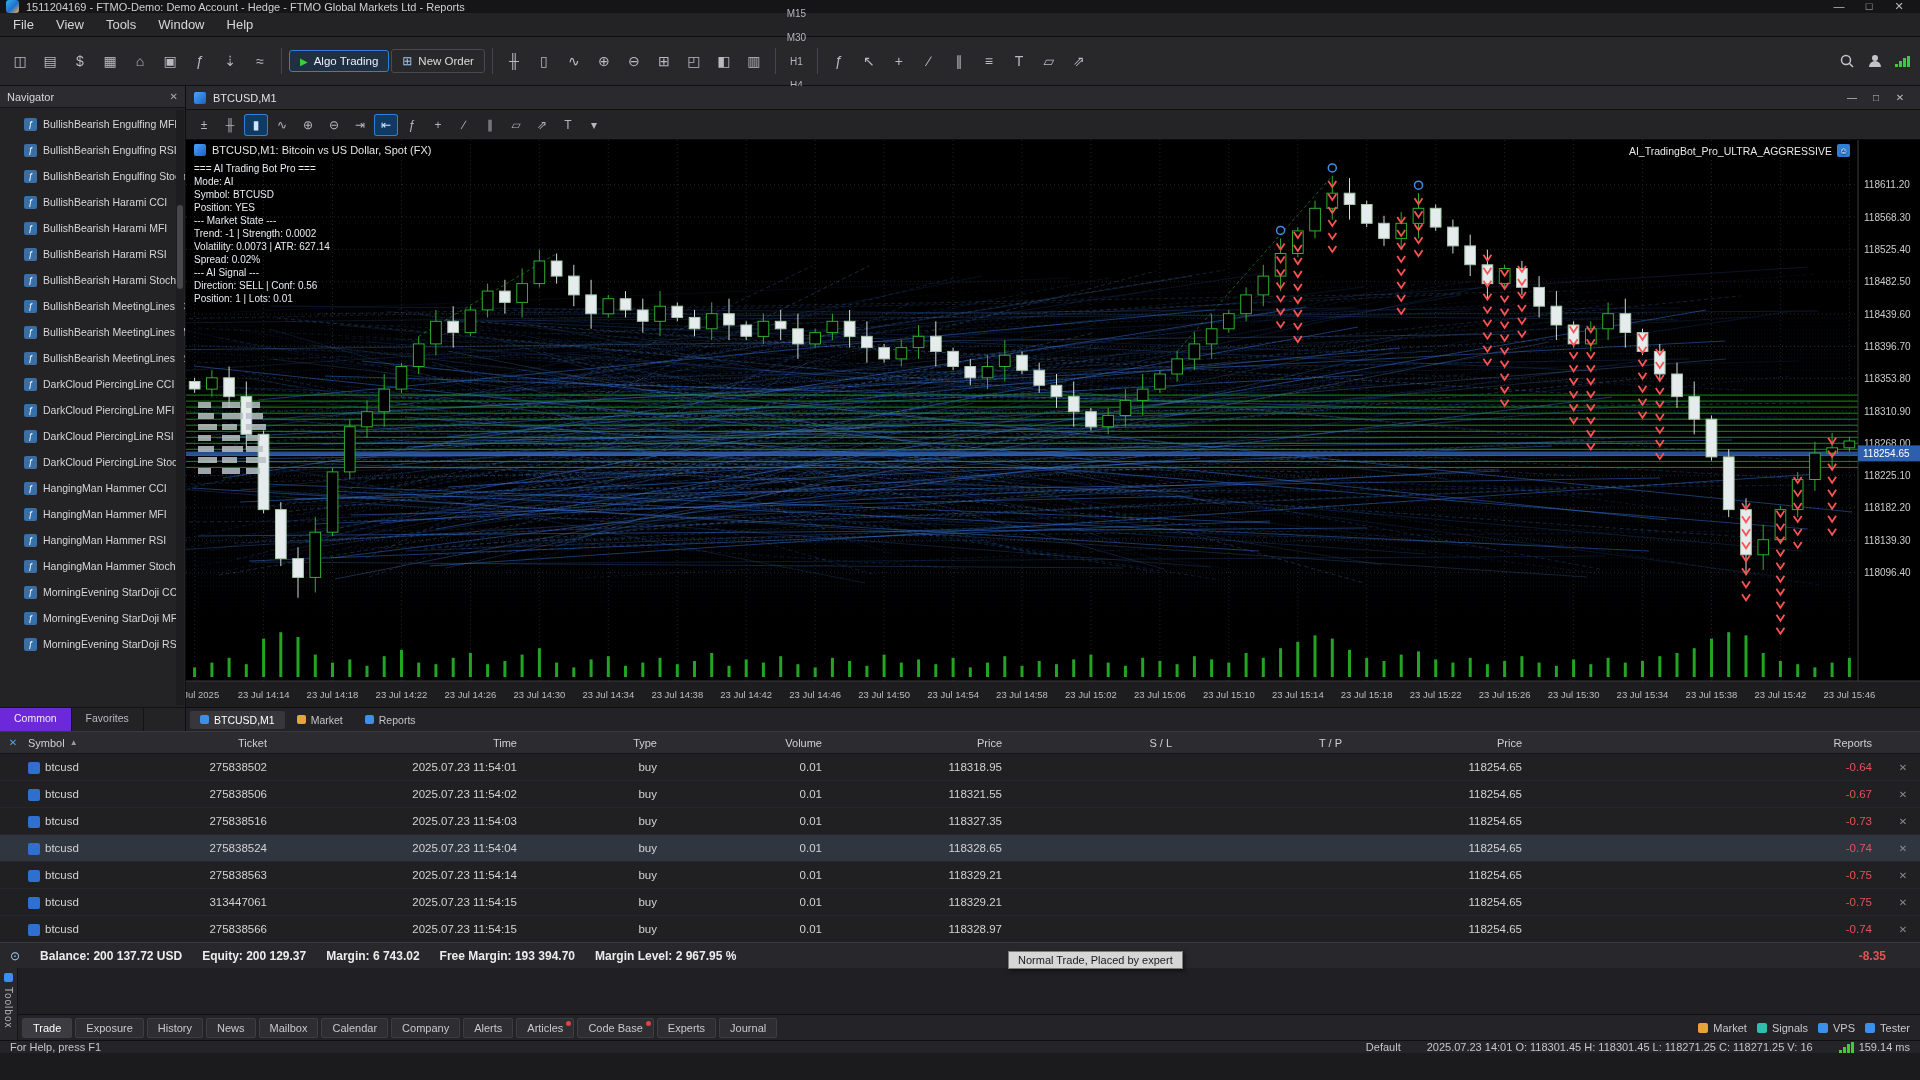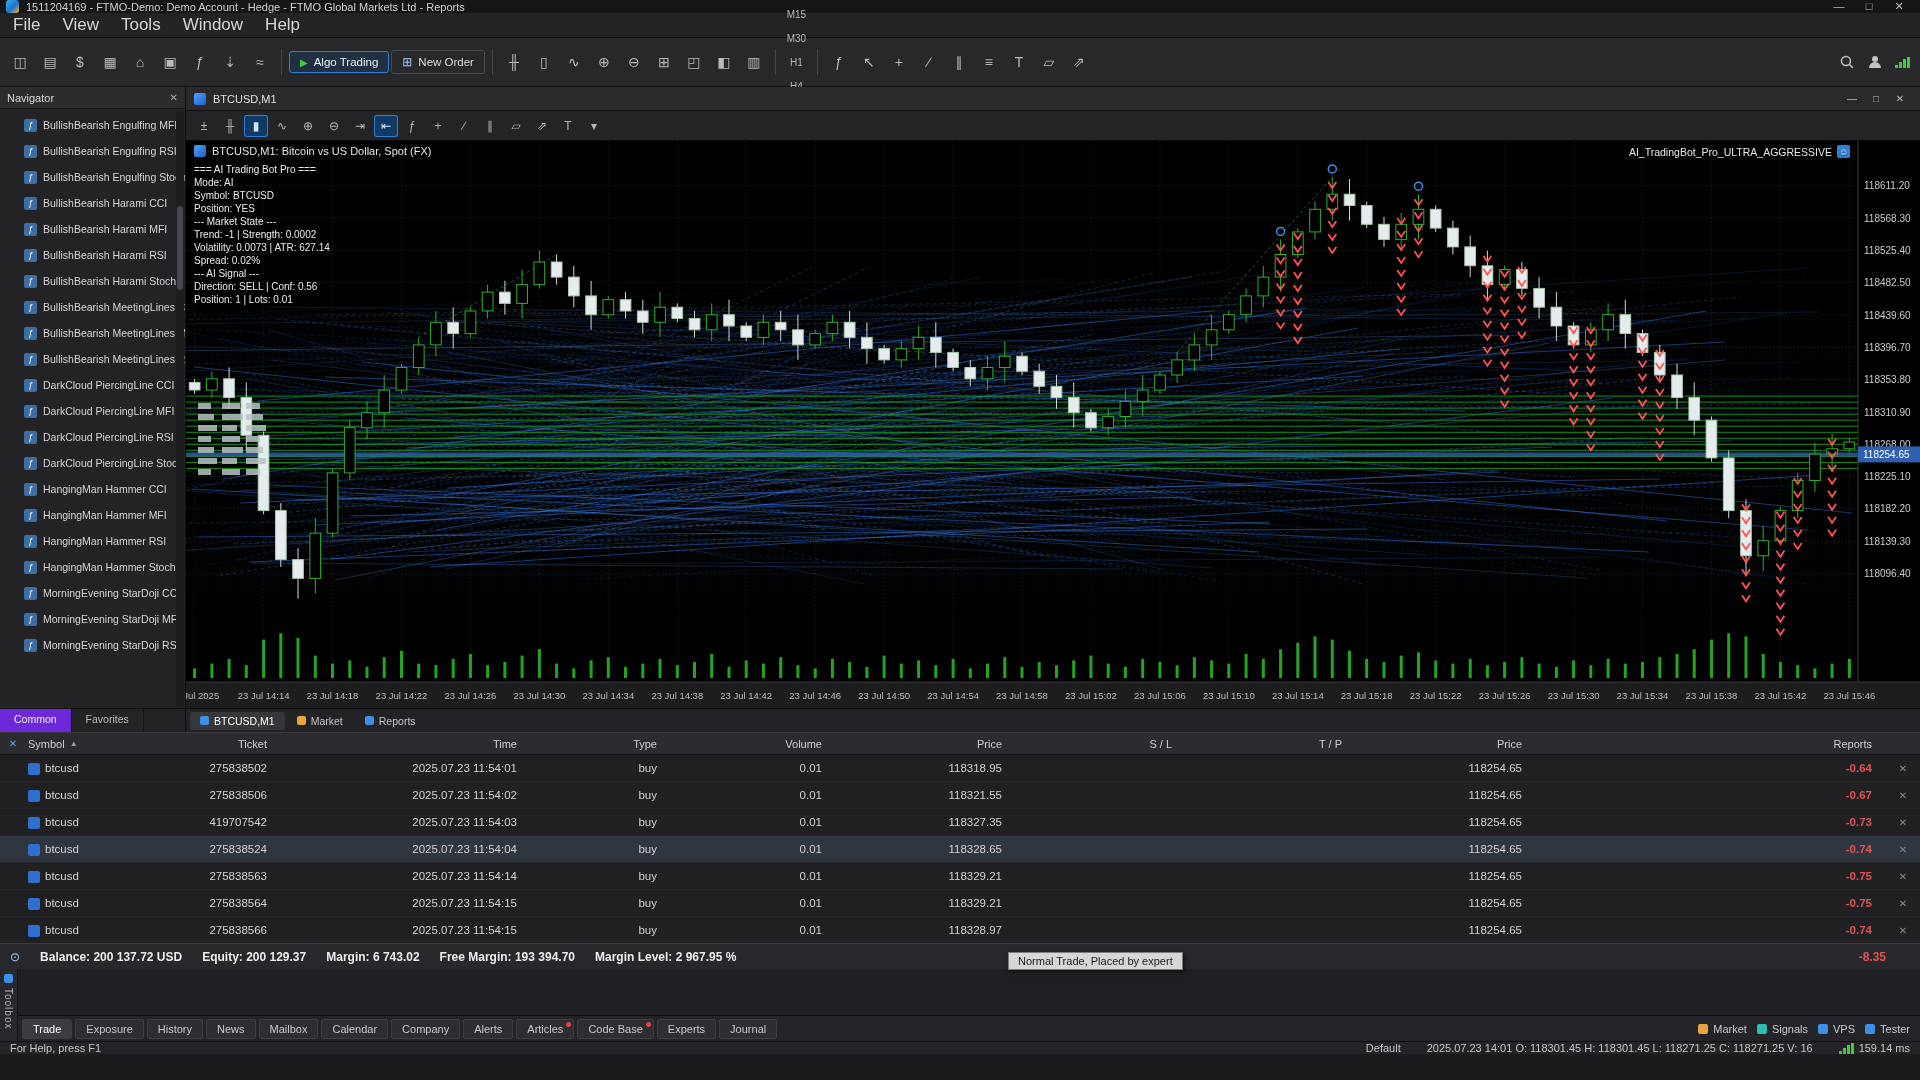--- a/index.html
+++ b/index.html
@@ -12,21 +12,21 @@
   #titlebar { height:22px; background:#151517; display:flex; align-items:center; gap:7px;
               padding:0 6px; font-size:11px; color:#cfcfcf; }
   .logo { width:13px; height:13px; border-radius:3px;
           background:linear-gradient(135deg,#31b6e7,#1f6fd0 55%,#f4b63a); }
   .win-controls { margin-left:auto; display:flex; }
   .win-controls span { width:30px; text-align:center; font-size:11px; color:#bdbdbd; }
 
   
   #menubar { height:25px; background:#232326; display:flex; align-items:center; padding-left:2px;
              border-bottom:1px solid #0f0f10; }
-  .menu-item { padding:4px 11px; font-size:17px; color:#d6d6d6;text-align:right; }
+  .menu-item { padding:4px 11px; font-size:13px; color:#d6d6d6;text-align:right; }
 
   
   #toolbar { height:49px; background:#28282b; display:flex; align-items:center; padding:0 6px;
              gap:2px; border-bottom:1px solid #101011; }
   .tool-btn { min-width:28px; height:28px; display:flex; align-items:center; justify-content:center;
               color:#b9b9bf; font-size:14px; border-radius:3px; }
   .tool-sep { width:1px; height:26px; background:#46464a; margin:0 5px; }
   .algo-btn { display:flex; align-items:center; gap:6px; padding:4px 10px; border:1px solid #2f7fd6;
               border-radius:3px; color:#e8f0fa; font-size:11.5px; background:#203040; }
   .algo-btn .play { color:#3ad13a; font-size:10px; }
@@ -93,21 +93,21 @@
             grid-template-columns:26px 80px 175px 250px 140px 165px 180px 170px 170px 180px 1fr 34px; }
   #t-head { height:22px; background:#2c2c30; border-bottom:1px solid #151517; align-items:center;
             font-size:11px; color:#cfcfd3; }
   #t-head .c, .t-row .c { padding-right:14px; text-align:right; overflow:hidden; white-space:nowrap; }
   #t-head .c.sym, .t-row .c.sym { text-align:left; padding-left:2px; display:flex; align-items:center; gap:5px; }
   .xb { color:#5aa0e8; text-align:center; font-size:10px; }
   .t-row { height:27px; line-height:27px; font-size:11.5px; color:#d2d2d4; background:#202023;
            border-bottom:1px solid #26262a; }
   .t-row.sel { background:#2f3640; }
   .sym-ic { width:12px; height:12px; border-radius:2px; background:#2f6fd0; flex:0 0 12px; }
-  .profit { color:#e05454;font-weight:bold; }
+  .profit { color:#e05454; }
   .rowx { color:#8a8a90; text-align:center; font-size:10px; }
   #balance-row { position:absolute; left:0; right:0; bottom:0; height:26px; background:#28282c;
                  border-top:1px solid #3a3a3e; display:flex; align-items:center; gap:20px;
                  padding:0 10px; font-weight:bold; font-size:12px; color:#ececec; }
   #balance-row .clock { color:#9fc9ef; font-weight:normal; }
   #total-profit { margin-left:auto; color:#e05454; padding-right:24px; }
   #trade-tooltip { position:absolute; left:1008px; top:219px; background:#d6d6d6; color:#1a1a1a;
                    border:1px solid #7c7c7c; padding:2px 9px; font-size:11px; z-index:5;
                    box-shadow:2px 2px 4px rgba(0,0,0,.5); }
 
@@ -1356,21 +1356,21 @@
           <span class="c">118254.65</span>
           <span class="c profit">-0.67</span>
           <span class="rowx">✕</span>
         </div>
         <div class="t-row t-grid">
           <span></span>
           <span class="c sym">
             <span class="sym-ic"></span>
             <span>btcusd</span>
           </span>
-          <span class="c">419707542</span>
+          <span class="c">275838516</span>
           <span class="c">2025.07.23 11:54:03</span>
           <span class="c">buy</span>
           <span class="c">0.01</span>
           <span class="c">118327.35</span>
           <span class="c"></span>
           <span class="c"></span>
           <span class="c">118254.65</span>
           <span class="c profit">-0.73</span>
           <span class="rowx">✕</span>
         </div>
@@ -1407,21 +1407,21 @@
           <span class="c">118254.65</span>
           <span class="c profit">-0.75</span>
           <span class="rowx">✕</span>
         </div>
         <div class="t-row t-grid">
           <span></span>
           <span class="c sym">
             <span class="sym-ic"></span>
             <span>btcusd</span>
           </span>
-          <span class="c">275838564</span>
+          <span class="c">313447061</span>
           <span class="c">2025.07.23 11:54:15</span>
           <span class="c">buy</span>
           <span class="c">0.01</span>
           <span class="c">118329.21</span>
           <span class="c"></span>
           <span class="c"></span>
           <span class="c">118254.65</span>
           <span class="c profit">-0.75</span>
           <span class="rowx">✕</span>
         </div>

